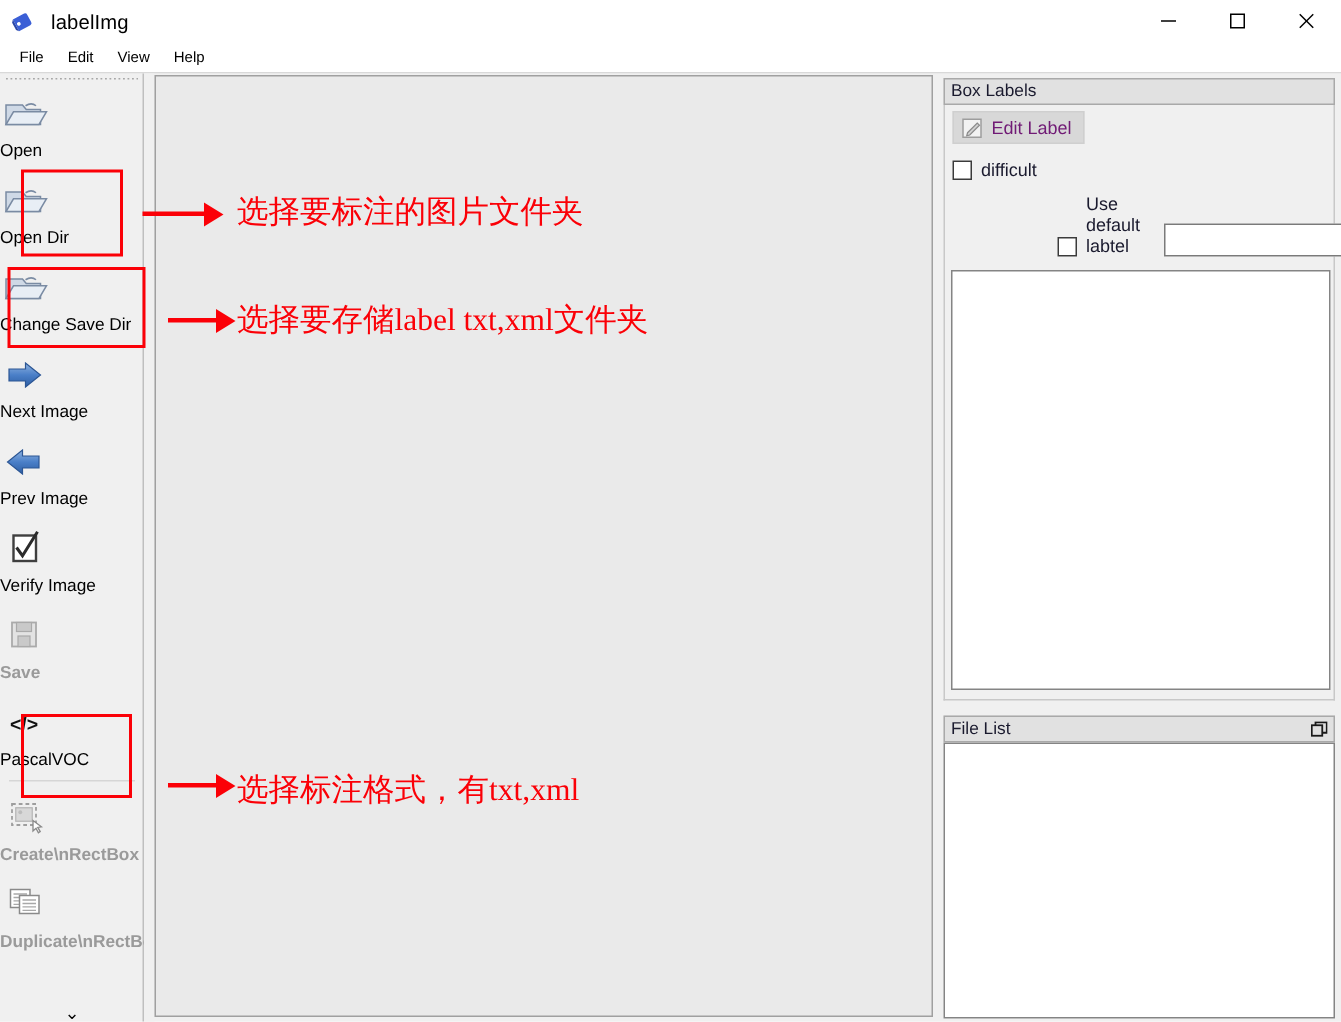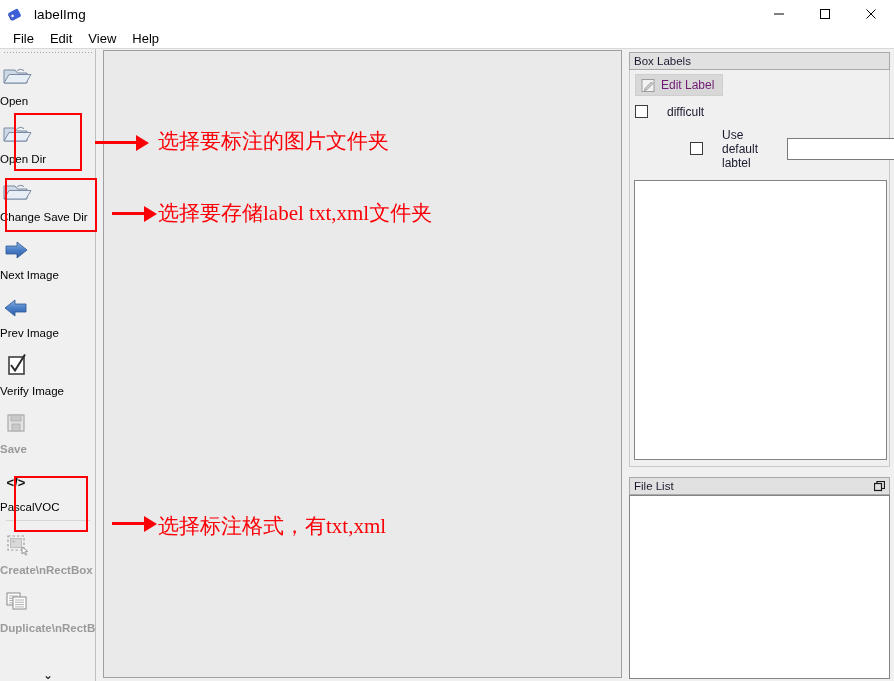--- a/index.html
+++ b/index.html
@@ -43,21 +43,21 @@
 
   
   .menubar {
     position: absolute; left: 0; top: 28px;
     width: 894px; height: 20px;
     background: #ffffff;
     display: flex; align-items: center;
     padding-left: 5px;
   }
   .menu-item {
-    font-size: 13px; color: #000;
+    font-size: 10px; color: #000;
     padding: 2px 8px;
   }
 
   
   .mainarea {
     position: absolute; left: 0; top: 48px;
     width: 894px; height: 633px;
     background: #f0f0f0;
     border-top: 1px solid #d9d9d9;
   }
@@ -160,25 +160,25 @@
   .edit-label-btn {
     display: inline-flex; align-items: center;
     gap: 5px;
     height: 22px; padding: 0 8px 0 5px;
     background: #d8d8d8;
     border: 1px solid #cfcfcf;
     font-size: 12px; color: #701a75;
   }
   .edit-label-btn .ic { width: 15px; height: 15px; display: block; }
   .chk-row {
-    display: flex; align-items: center; gap: 19px;
+    display: flex; align-items: flex-end; gap: 6px;
     margin-top: 8px;
     font-size: 12px; color: #1a1a2e;
   }
-  .chk-row.indent { margin-left: 7px; margin-top: 9px; padding-left: 48px; }
+  .chk-row.indent { margin-left: 22px; margin-top: 9px; padding-left: 48px; }
   .chkbox {
     width: 13px; height: 13px;
     background: #fff; border: 1px solid #3b3b3b;
     flex: none;
   }
   .def-label-input {
     margin-left: 10px;
     width: 140px; height: 22px;
     background: #fff; border: 1px solid #7a7a7a;
     font-size: 12px; color: #000;

